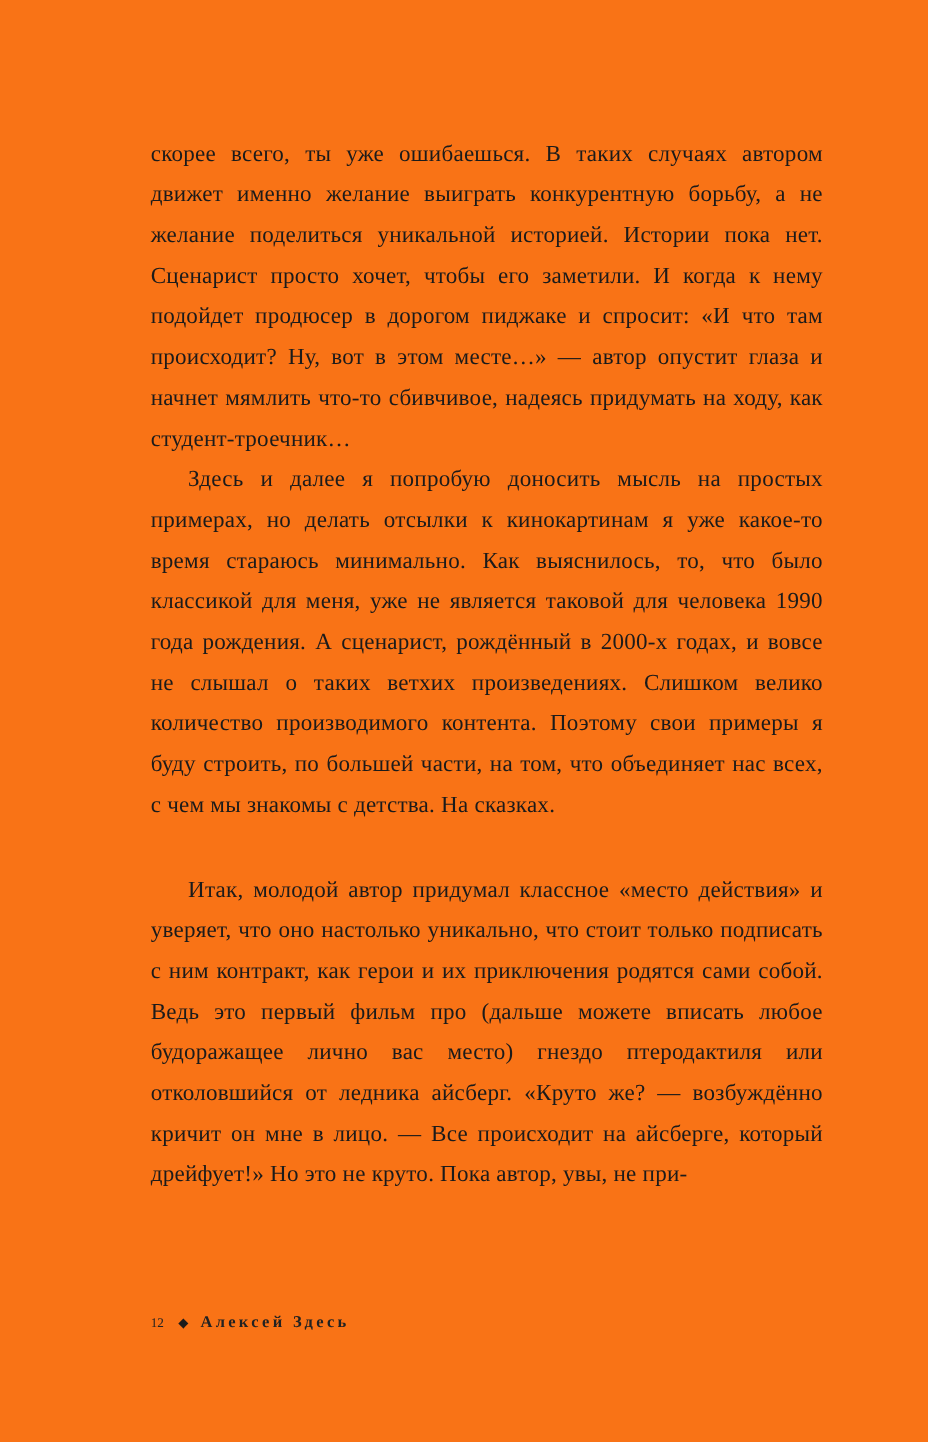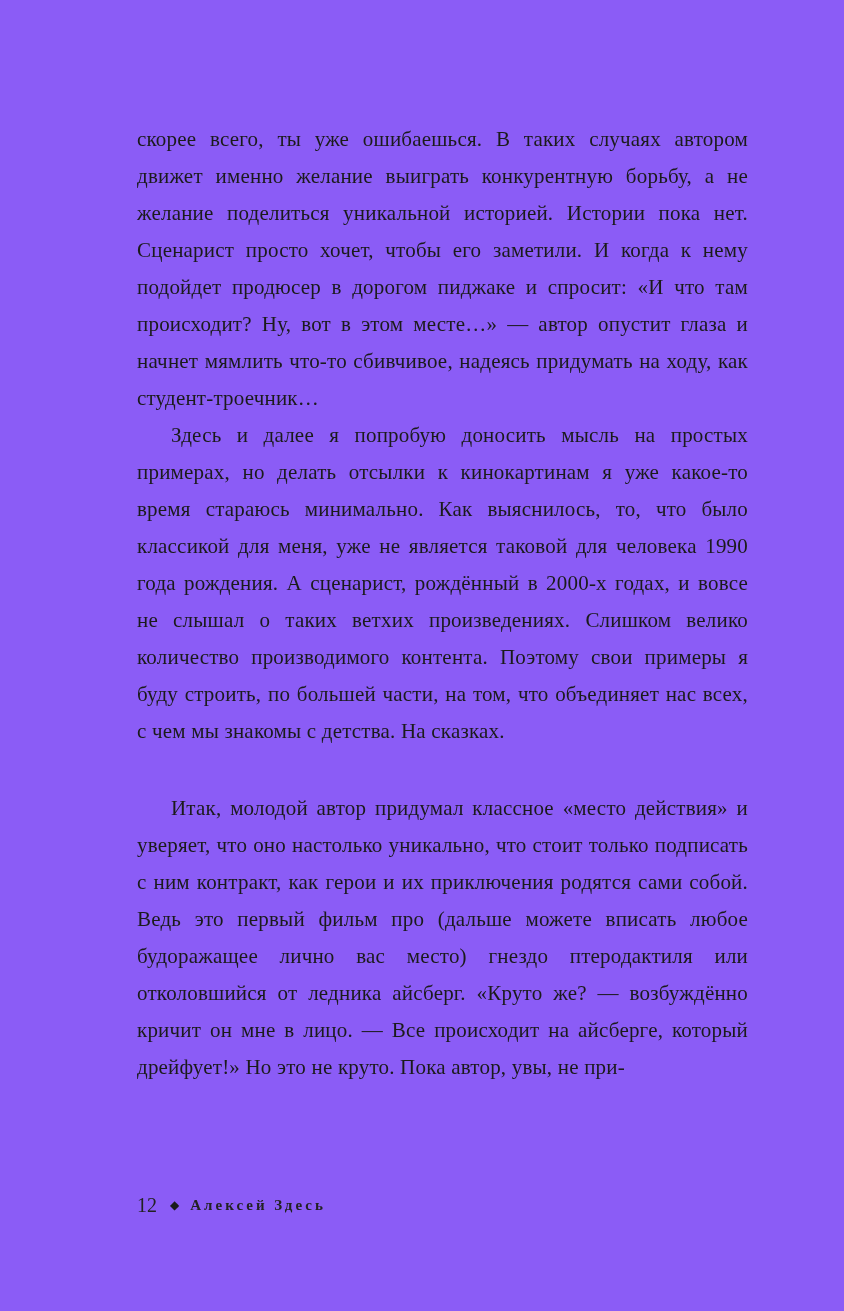--- a/index.html
+++ b/index.html
@@ -4,21 +4,21 @@
   <style>
     html, body {
       margin: 0;
       padding: 0;
       background: #ffffff;
     }
     .page {
       position: relative;
       width: 844px;
       height: 1311px;
-      background: #8b5cf6;
+      background: #f97316;
       color: #1b1b1b;
       font-family: "Liberation Serif", serif;
       overflow: hidden;
     }
     .text-block {
       position: absolute;
       left: 137px;
       top: 121px;
       width: 611px;
       font-size: 21px;
@@ -38,21 +38,21 @@
     }
     .footer {
       position: absolute;
       left: 137px;
       top: 1194px;
       display: flex;
       align-items: center;
       color: #222222;
     }
     .footer .page-number {
-      font-size: 20px;
+      font-size: 12px;
       font-family: "Liberation Serif", serif;
     }
     .footer .diamond {
       font-size: 12px;
       margin: 0 11px 0 13px;
       color: #1b1b1b;
     }
     .footer .author {
       font-size: 15px;
       font-weight: bold;

